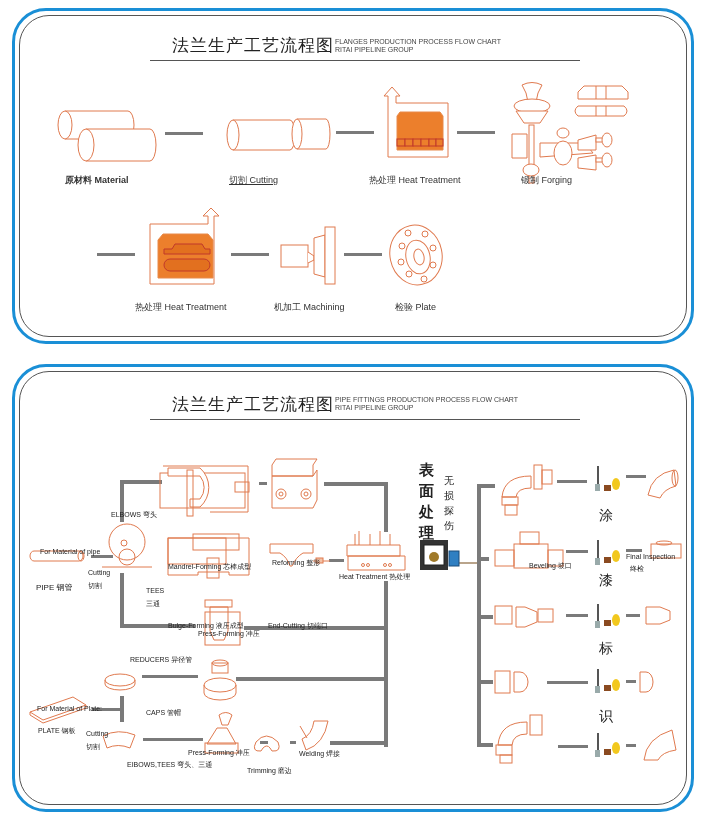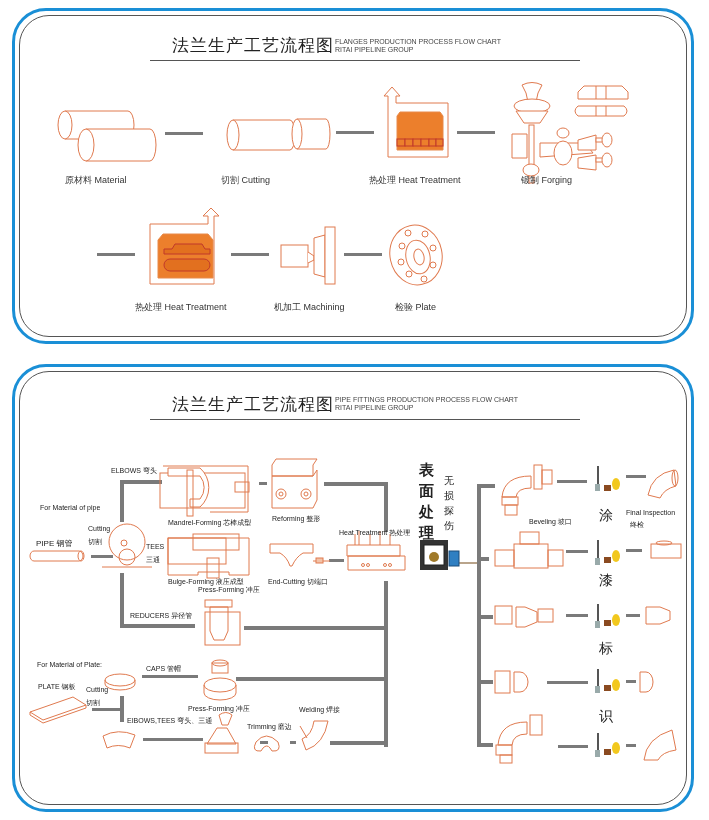--- a/index.html
+++ b/index.html
@@ -4,21 +4,21 @@
 <style>
   html, body { margin:0; padding:0; background:#ffffff; }
   body { width:709px; height:820px; position:relative; overflow:hidden;
          font-family:"Liberation Sans", "DejaVu Sans", sans-serif; color:#333; }
   .panel { position:absolute; border:3px solid #1a8fd6; border-radius:34px; box-sizing:border-box; }
   .panel-inner { position:absolute; inset:4px; border:1.5px solid #555; border-radius:30px; }
   .title-cn { position:absolute; font-size:17px; color:#222; letter-spacing:1px; }
   .title-en { position:absolute; font-size:7px; line-height:8px; color:#444; }
   .title-rule { position:absolute; height:1px; background:#555; }
   .lbl { position:absolute; font-size:9px; color:#333; white-space:nowrap; }
-  .lbl-s { position:absolute; font-size:7px; color:#222; white-space:nowrap; }
+  .lbl-s { position:absolute; font-size:7px; color:#222; white-space:nowrap;margin-top:44px; }
   .big-cn { position:absolute; font-size:15px; font-weight:bold; color:#222; }
   .mid-cn { position:absolute; font-size:10px; color:#222; line-height:15px; }
   svg.layer { position:absolute; left:0; top:0; }
 </style>
 </head>
 <body>
 
 <div class="panel" style="left:12px;top:8px;width:682px;height:336px;">
   <div class="panel-inner"></div>
 </div>
@@ -115,22 +115,22 @@
   <g fill="#7a7a7a">
     <rect x="165" y="132" width="38" height="3"></rect>
     <rect x="336" y="131" width="38" height="3"></rect>
     <rect x="457" y="131" width="38" height="3"></rect>
     <rect x="97" y="253" width="38" height="3"></rect>
     <rect x="231" y="253" width="38" height="3"></rect>
     <rect x="344" y="253" width="38" height="3"></rect>
   </g>
 </svg>
 
-<div class="lbl" style="left:65px;top:174px;">原材料 Material</div>
-<div class="lbl" style="left:221px;top:174px;">切割 Cutting</div>
+<div class="lbl" style="left:65px;top:174px;font-weight:bold;">原材料 Material</div>
+<div class="lbl" style="left:229px;top:174px;text-decoration:underline;">切割 Cutting</div>
 <div class="lbl" style="left:369px;top:174px;">热处理 Heat Treatment</div>
 <div class="lbl" style="left:521px;top:174px;">锻制 Forging</div>
 <div class="lbl" style="left:135px;top:301px;">热处理 Heat Treatment</div>
 <div class="lbl" style="left:274px;top:301px;text-align:center;">机加工 Machining</div>
 <div class="lbl" style="left:395px;top:301px;">检验 Plate</div>
 
 <div class="panel" style="left:12px;top:364px;width:682px;height:448px;">
   <div class="panel-inner"></div>
 </div>
 <div class="title-cn" style="left:172px;top:393px;">法兰生产工艺流程图</div>

